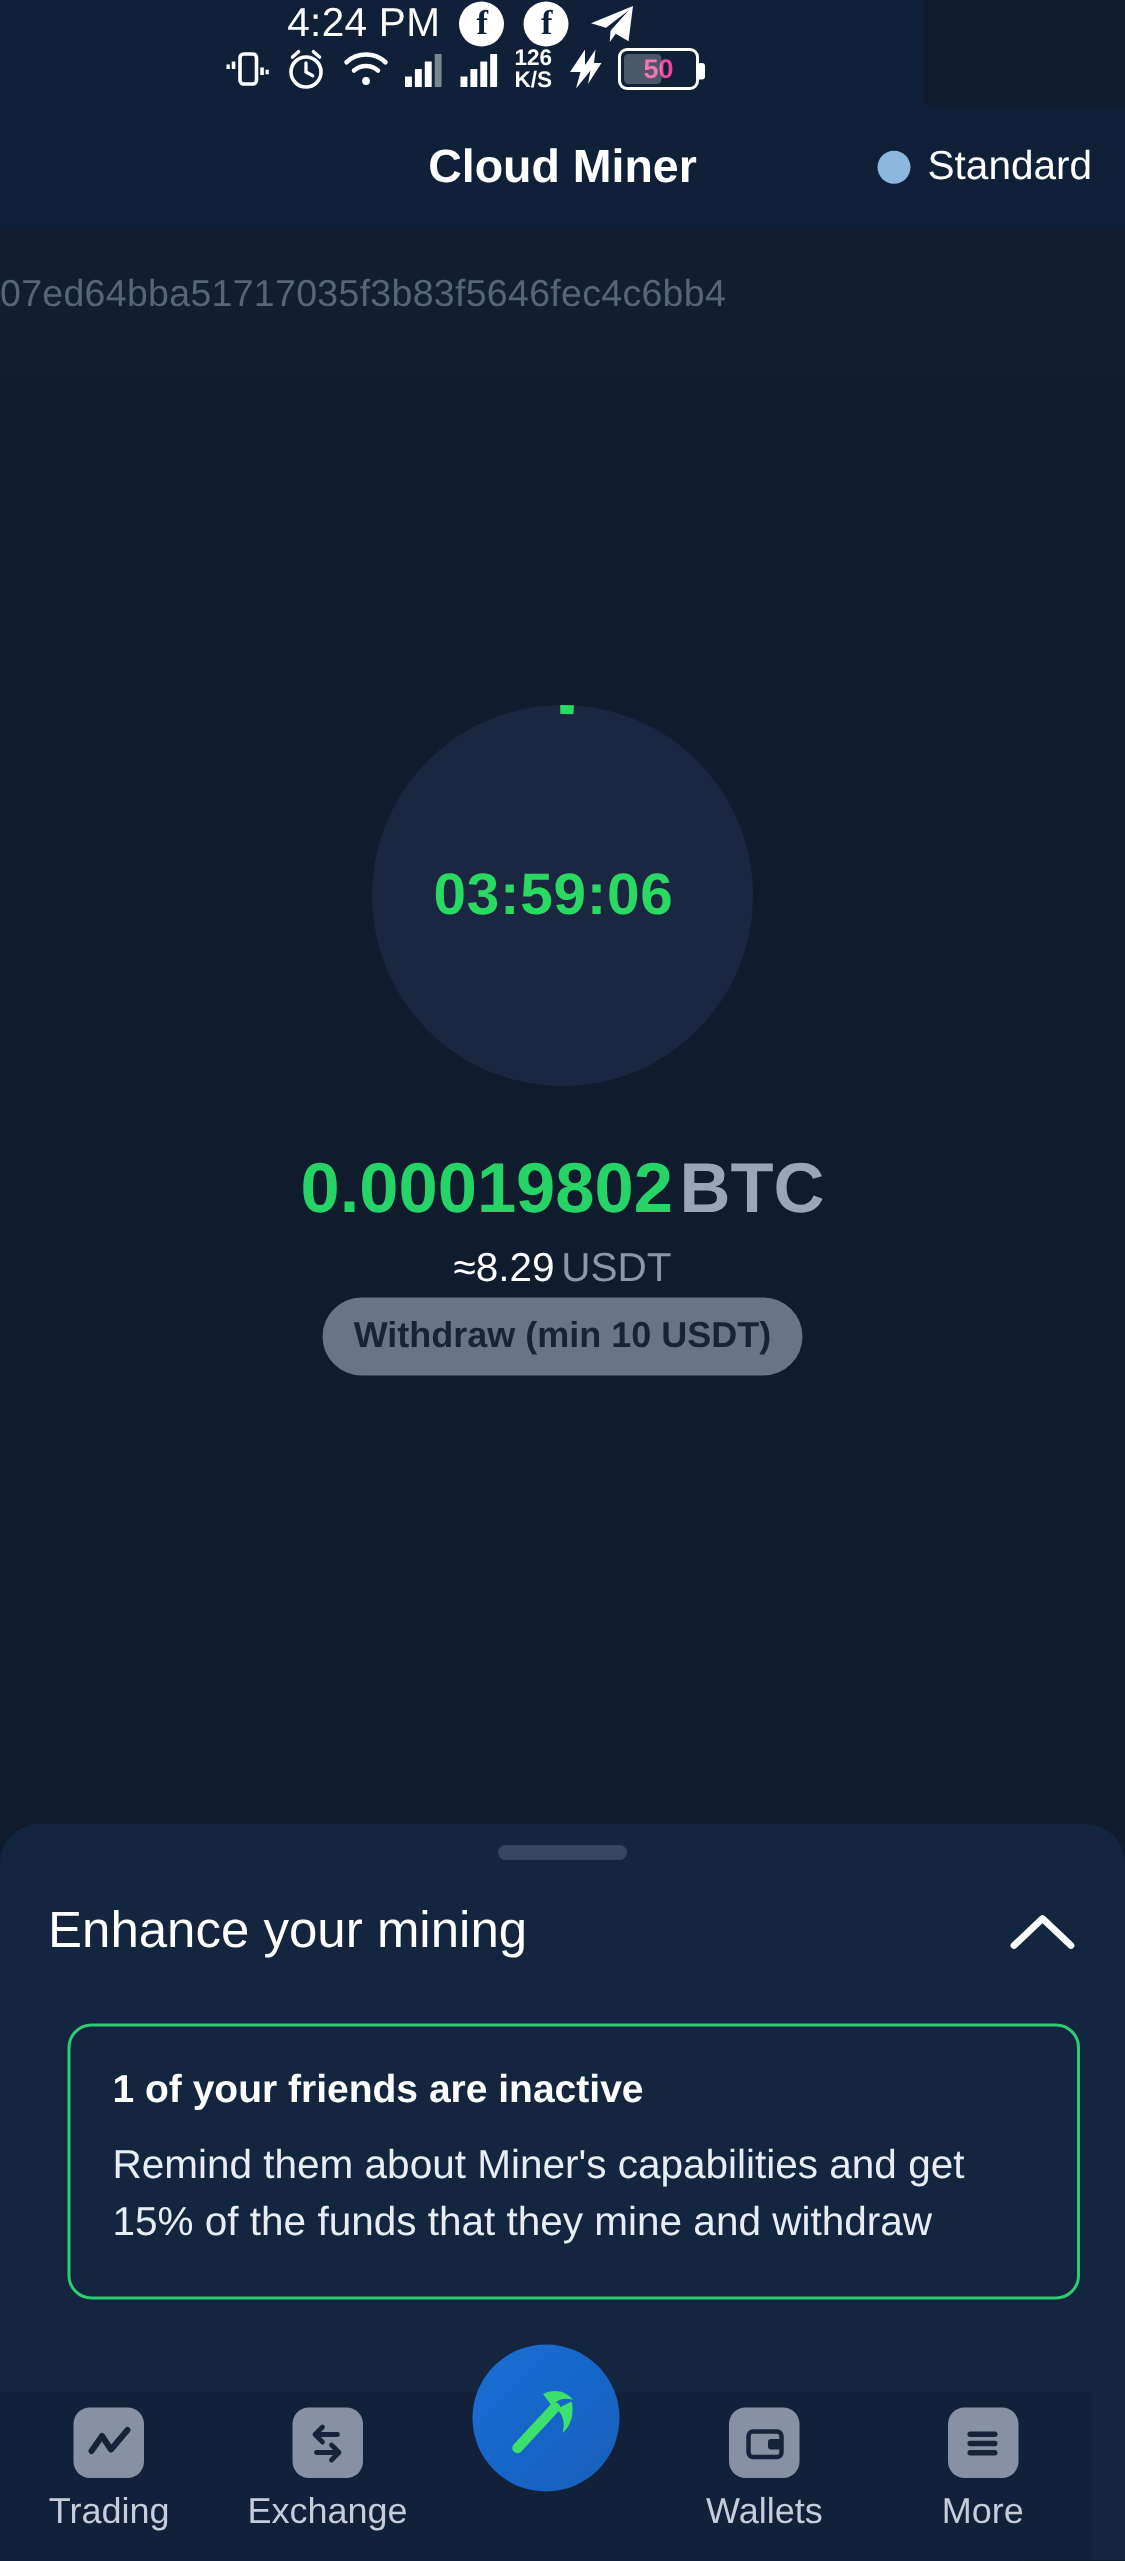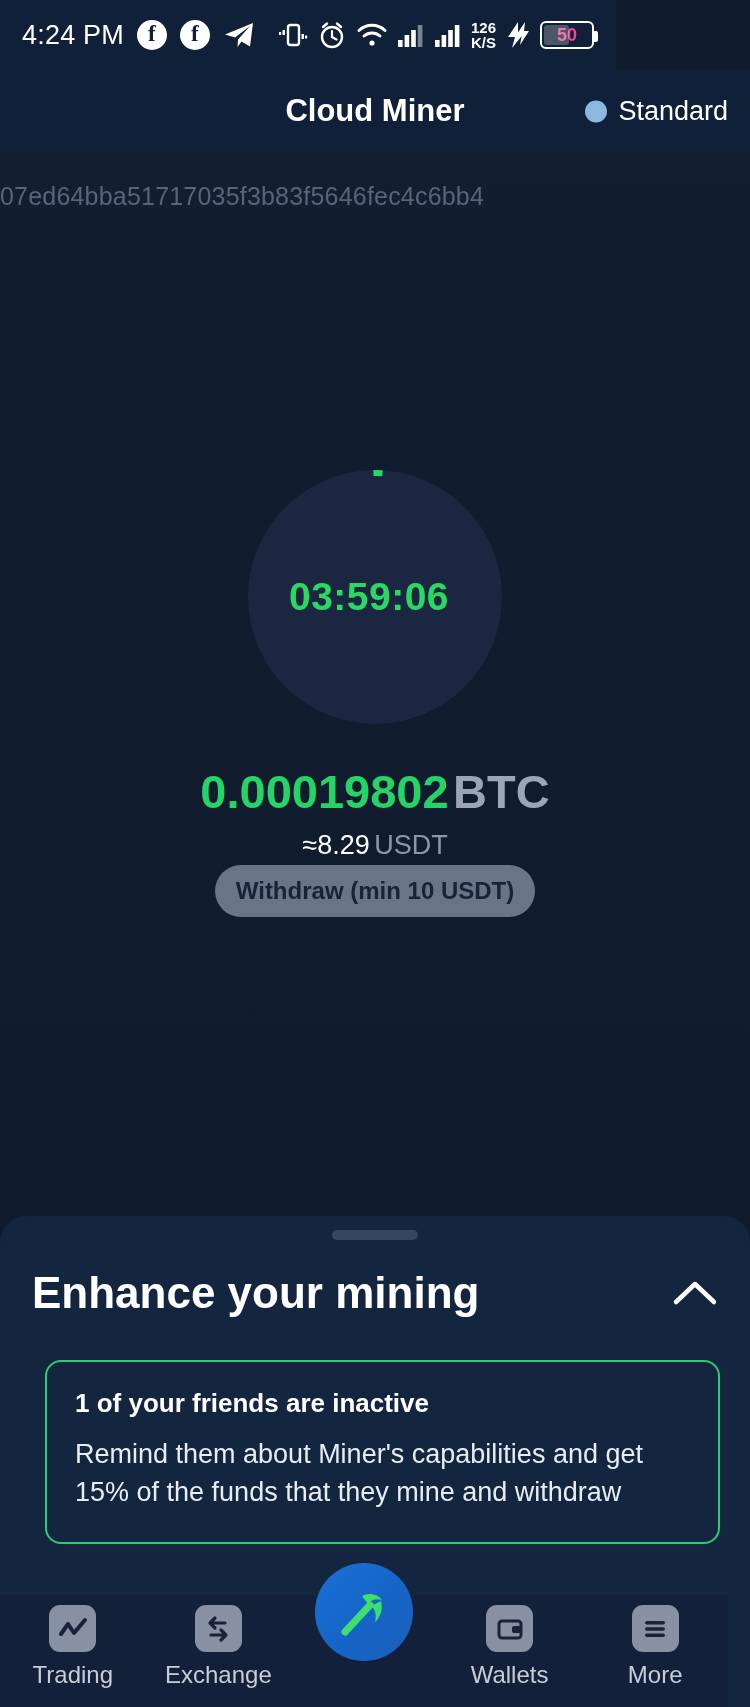--- a/index.html
+++ b/index.html
@@ -8,22 +8,23 @@
     background:#101b2e;
     font-family:"Liberation Sans", sans-serif;
     overflow:hidden;
     position:relative;
   }
 
   
   .statusbar{
     position:absolute; top:0; left:0; width:616px; height:70px;
     background:#0f2038;
-    display:flex; align-items:center; justify-content:space-between;
+    display:flex; align-items:center; 
     padding:0 22px;
+    flex-direction:column;
   }
   .sb-left{ display:flex; align-items:center; gap:13px; }
   .sb-time{ color:#ffffff; font-size:27px; letter-spacing:.2px; }
   .sb-right{ display:flex; align-items:center; gap:9px; }
   .ic{ display:inline-flex; align-items:center; justify-content:center; }
   .fb-ic{ width:30px;height:30px;border-radius:50%;background:#fff;position:relative;}
   .fb-ic::after{
     content:"f"; position:absolute; left:0; right:0; top:50%;
     transform:translateY(-52%); text-align:center;
     color:#0f2038; font-weight:bold; font-size:23px;
@@ -107,21 +108,21 @@
     overflow:hidden;
   }
   .sheet-handle{
     width:86px; height:10px; border-radius:5px; background:#34475f;
     margin:14px auto 0;
   }
   .sheet-head{
     display:flex; align-items:center; justify-content:space-between;
     padding:28px 32px 0 32px;
   }
-  .sheet-title{ color:#ffffff; font-size:44px; font-weight:bold; }
+  .sheet-title{ color:#ffffff; font-size:34px; font-weight:normal; }
   .chev{ width:46px; height:30px; }
 
   .promo-card{
     margin:42px 30px 0 45px;
     border:2px solid #2ecc71; border-radius:16px;
     padding:26px 28px 30px 28px;
   }
   .promo-title{ color:#ffffff; font-size:26px; font-weight:bold; }
   .promo-desc{ color:#e8edf3; font-size:27px; line-height:1.42; margin-top:16px; }
 

